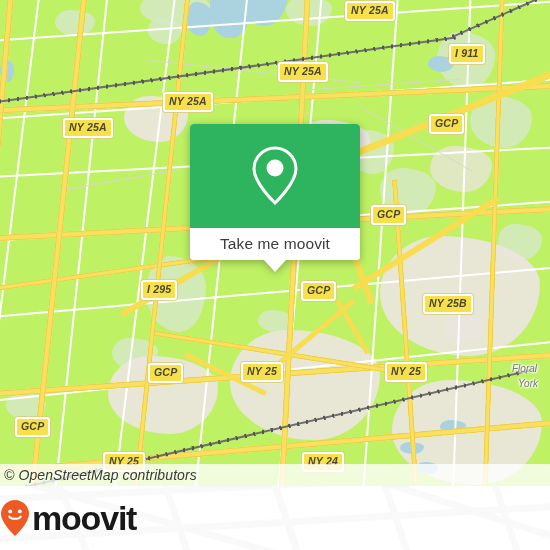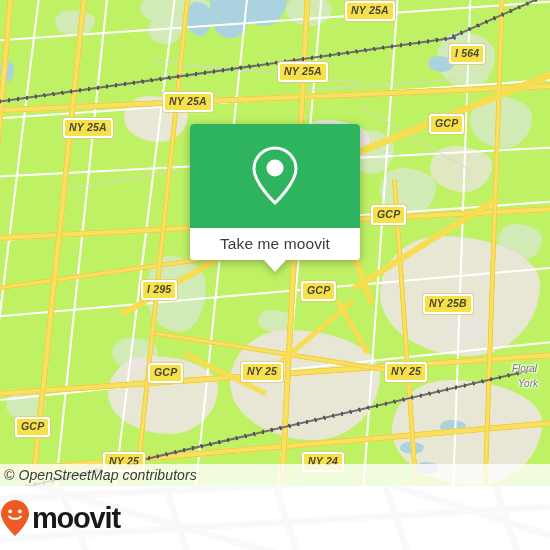--- a/index.html
+++ b/index.html
@@ -57,21 +57,21 @@
     border-left:11px solid transparent;border-right:11px solid transparent;
     border-top:12px solid #ffffff;}
 
   
   .footer{position:absolute;left:0;top:486px;width:550px;height:64px;background:#ffffff;
     display:flex;align-items:center;justify-content:space-between;overflow:hidden;}
   .footer-wm{position:absolute;left:0;top:-486px;width:550px;height:550px;opacity:.05;pointer-events:none;}
   .footer-title{position:relative;font-size:16.5px;color:#262626;padding-left:14px;
     letter-spacing:.1px;white-space:nowrap;}
   .brand{position:relative;display:flex;align-items:center;padding-right:14px;gap:2px;}
-  .brand-word{font-size:29px;font-weight:bold;color:#191919;letter-spacing:-1.2px;line-height:30px;}
+  .brand-word{font-size:34px;font-weight:bold;color:#191919;letter-spacing:-1.2px;line-height:30px;}
 </style>
 </head>
 <body>
 
 <div class="screen">
 
   <div class="map">
 
     <div class="landuse park" style="left:140px;top:-8px;width:70px;height:34px;"></div>
     <div class="landuse park" style="left:55px;top:10px;width:40px;height:26px;"></div>
@@ -150,21 +150,21 @@
     <div class="road motorway" style="left:186px;top:352px;width:90px;height:5px;transform:rotate(26deg);"></div>
 
     <div class="rail" style="left:-10px;top:102px;width:470px;height:2px;transform:rotate(-8deg);"></div>
     <div class="rail" style="left:452px;top:36px;width:120px;height:2px;transform:rotate(-24deg);"></div>
     <div class="rail" style="left:-10px;top:494px;width:560px;height:2px;transform:rotate(-13deg);"></div>
 
     <div class="shield" style="left:345px;top:1px;">NY 25A</div>
     <div class="shield" style="left:278px;top:62px;">NY 25A</div>
     <div class="shield" style="left:163px;top:92px;">NY 25A</div>
     <div class="shield" style="left:63px;top:118px;">NY 25A</div>
-    <div class="shield" style="left:449px;top:44px;">I 564</div>
+    <div class="shield" style="left:449px;top:44px;">I 911</div>
     <div class="shield" style="left:429px;top:114px;">GCP</div>
     <div class="shield" style="left:371px;top:205px;">GCP</div>
     <div class="shield" style="left:301px;top:281px;">GCP</div>
     <div class="shield" style="left:141px;top:280px;">I 295</div>
     <div class="shield" style="left:423px;top:294px;">NY 25B</div>
     <div class="shield" style="left:241px;top:362px;">NY 25</div>
     <div class="shield" style="left:148px;top:363px;">GCP</div>
     <div class="shield" style="left:385px;top:362px;">NY 25</div>
     <div class="shield" style="left:15px;top:417px;">GCP</div>
     <div class="shield" style="left:103px;top:452px;">NY 25</div>

